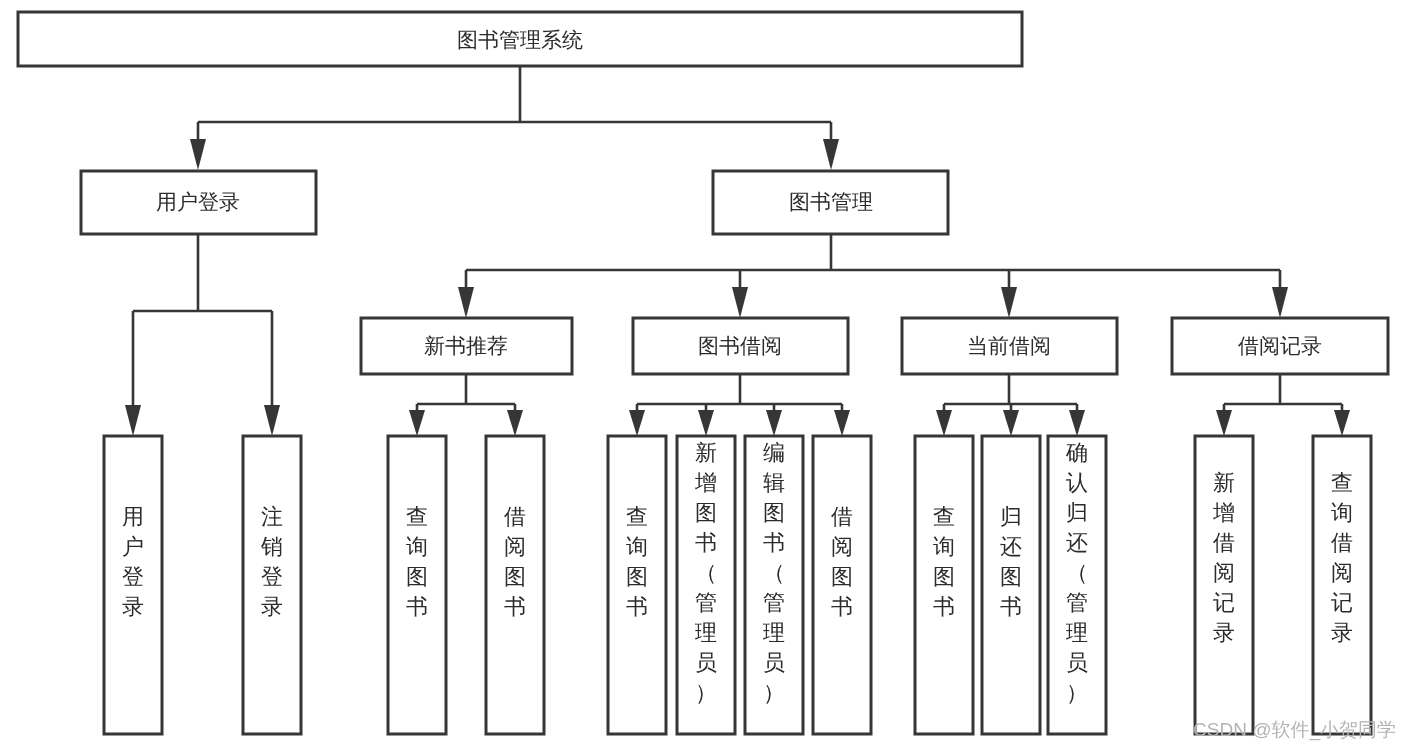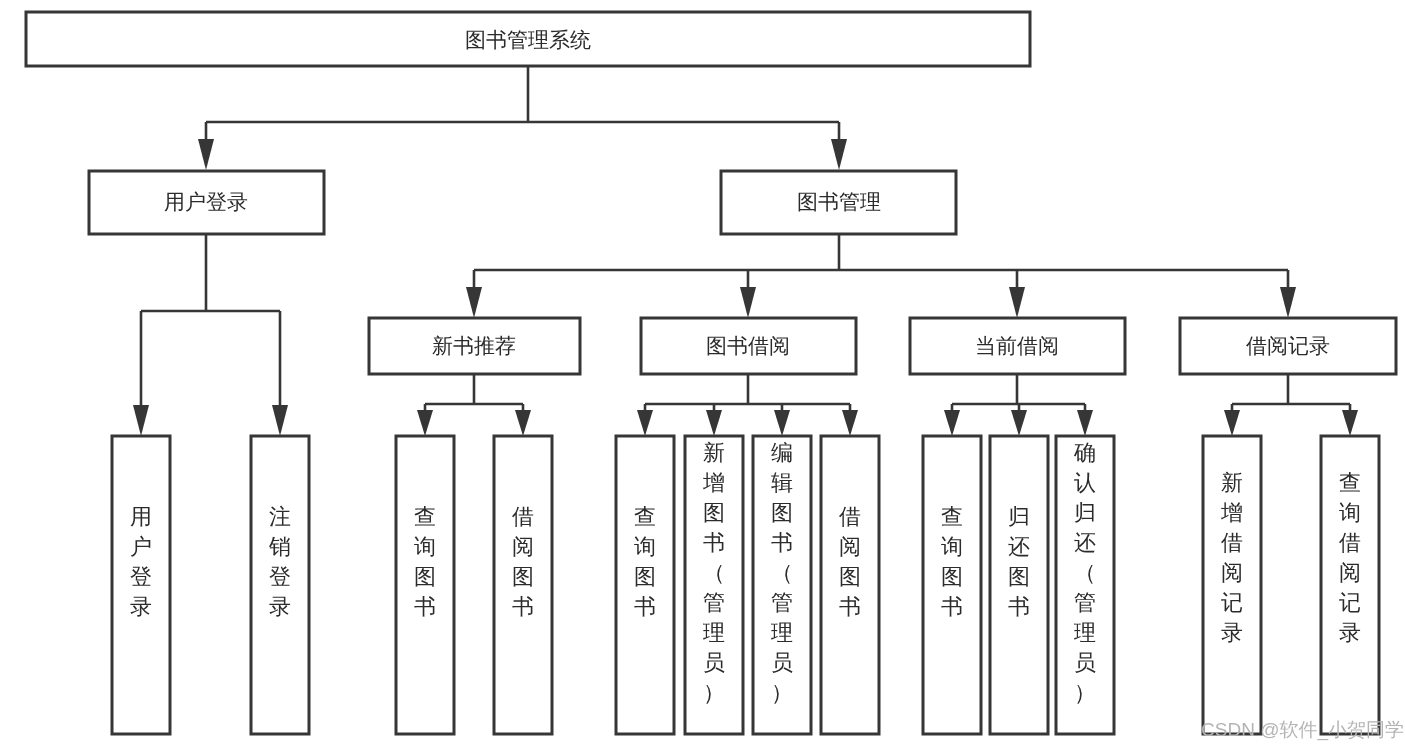--- a/index.html
+++ b/index.html
@@ -14,21 +14,20 @@
     font-family: "Liberation Sans", "DejaVu Sans", sans-serif;
     overflow: hidden;
     position: relative;
   }
   #diagram-root {
     position: absolute;
     left: 0;
     top: 0;
     width: 1178px;
     height: 747px;
-    padding-left: 8px;
   }
   svg.diagram-canvas {
     display: block;
     width: 1405px;
     height: 747px;
   }
   .node-box {
     fill: #ffffff;
     stroke: #363636;
     stroke-width: 3;

